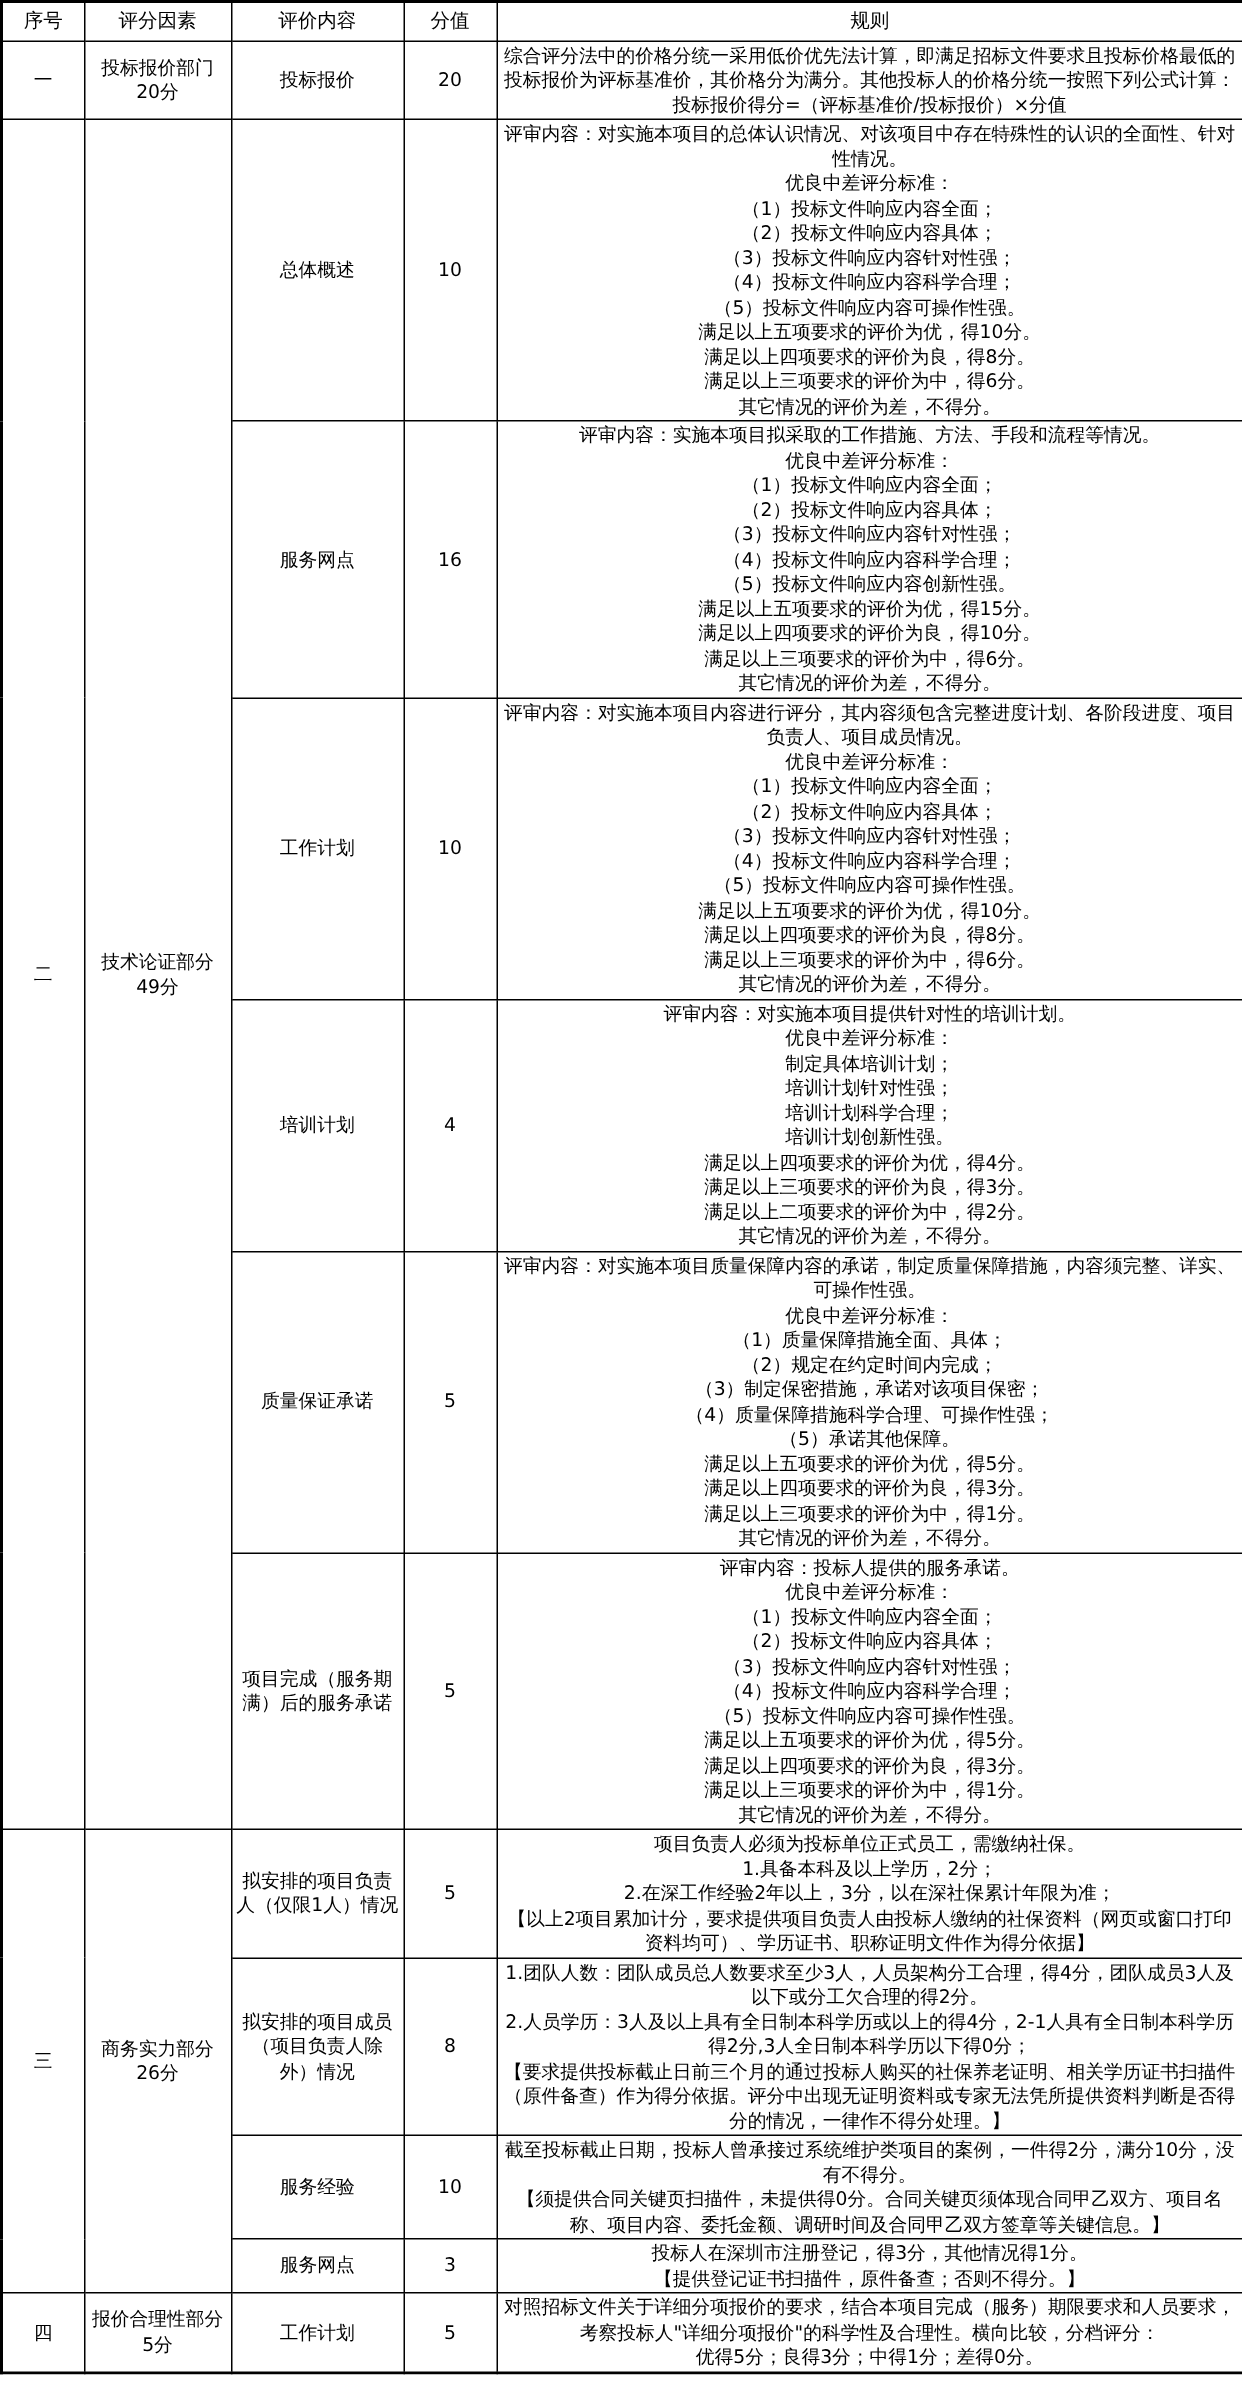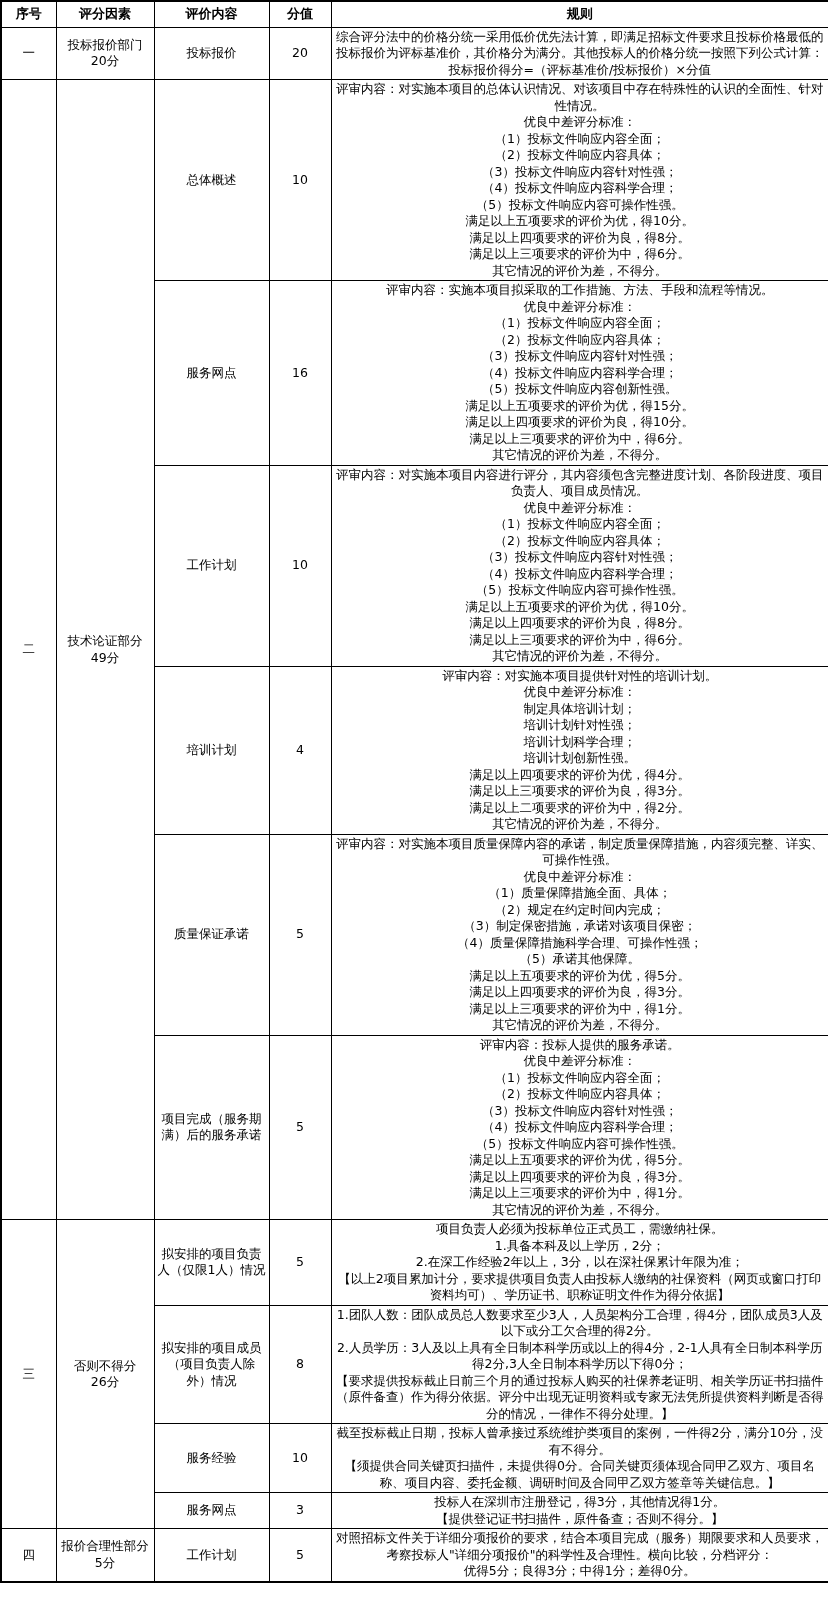--- a/index.html
+++ b/index.html
@@ -12,21 +12,21 @@
     font-family:"DejaVu Sans",sans-serif;
     color:#000;
   }
   table.eval th,
   table.eval td{
     border:1px solid #000;
     box-sizing:border-box;
   }
   table.eval th{
     font-size:13px;
-    font-weight:bold;
+    font-weight:normal;
     height:26px;
     padding:1px 2px;
     text-align:center;
     vertical-align:middle;
     white-space:pre-wrap;
   }
   table.eval td{
     font-size:12.5px;
     line-height:16.5px;
     padding:1px 2px;
@@ -166,21 +166,21 @@
 （4）投标文件响应内容科学合理；
 （5）投标文件响应内容可操作性强。
 满足以上五项要求的评价为优，得5分。
 满足以上四项要求的评价为良，得3分。
 满足以上三项要求的评价为中，得1分。
 其它情况的评价为差，不得分。</td>
     </tr>
 
     <tr>
       <td class="no" rowspan="4">三</td>
-      <td class="factor" rowspan="4">否则不得分
+      <td class="factor" rowspan="4">商务实力部分
 26分</td>
       <td>拟安排的项目负责人（仅限1人）情况</td>
       <td>5</td>
       <td class="rule">项目负责人必须为投标单位正式员工，需缴纳社保。
 1.具备本科及以上学历，2分；
 2.在深工作经验2年以上，3分，以在深社保累计年限为准；
 【以上2项目累加计分，要求提供项目负责人由投标人缴纳的社保资料（网页或窗口打印资料均可）、学历证书、职称证明文件作为得分依据】</td>
     </tr>
     <tr>
       <td>拟安排的项目成员（项目负责人除外）情况</td>

